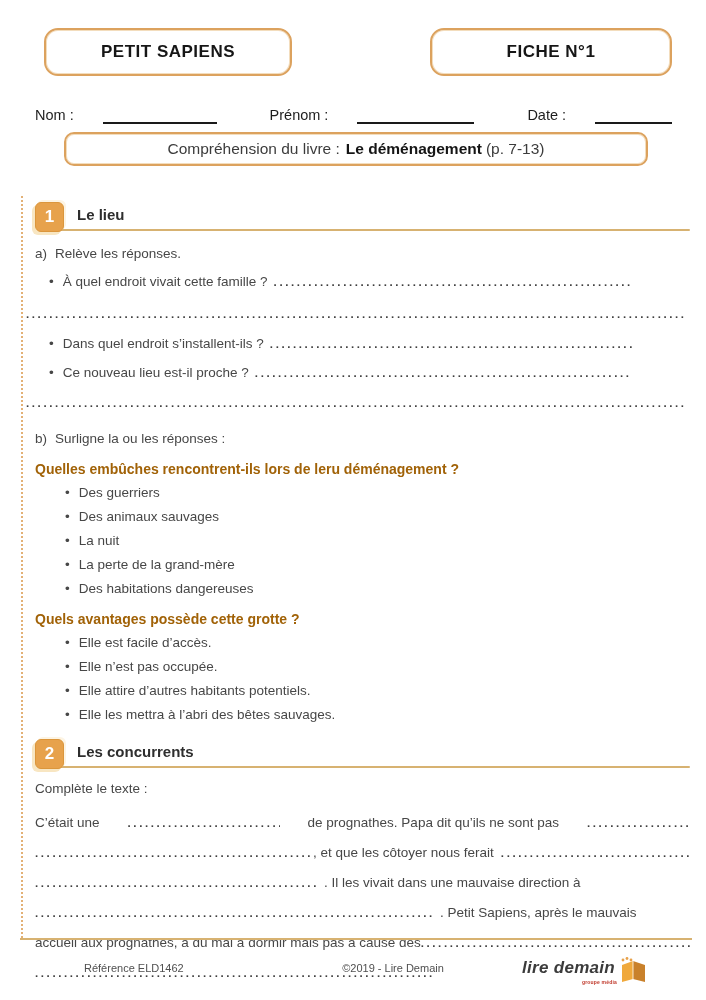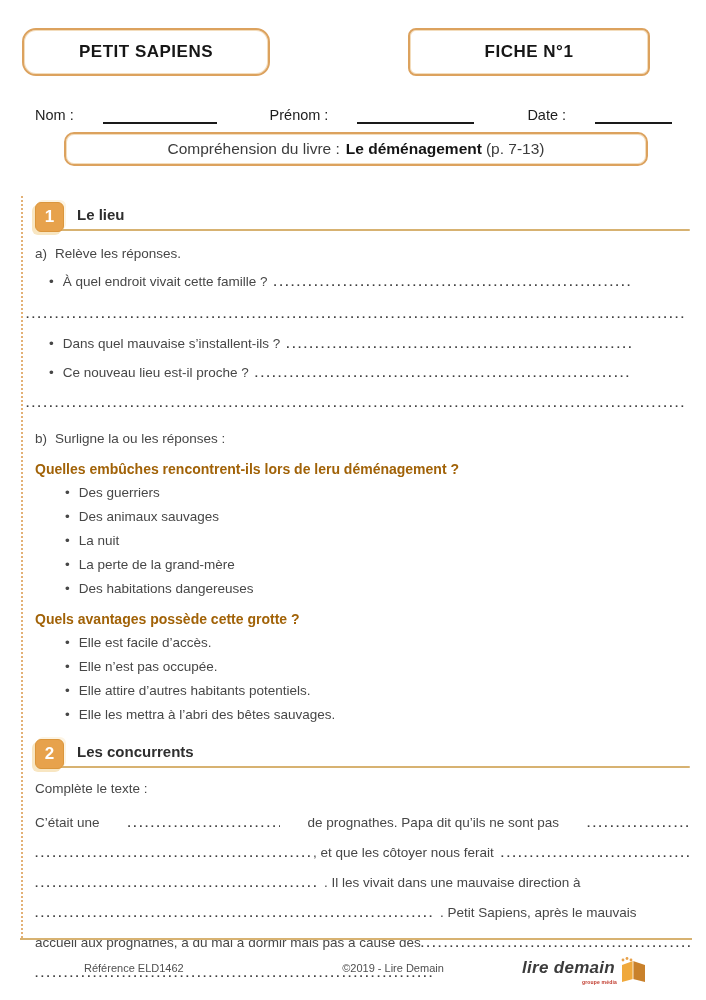--- a/index.html
+++ b/index.html
@@ -8,22 +8,22 @@
     font-family:"Liberation Sans", sans-serif; color:#444; overflow:hidden;
   }
   
   .hdr-box {
     position:absolute; top:28px; height:44px; background:#fff;
     border:2px solid #dca25e; border-radius:14px;
     display:flex; align-items:center; justify-content:center;
     font-weight:bold; font-size:17px; letter-spacing:.5px; color:#161616;
     box-shadow:0 0 0 1px #f3ddbd inset;
   }
-  .hdr-box.left  { left:22px;  width:244px;text-align:center; }
-  .hdr-box.right { left:408px; width:238px;border-radius:8px; }
+  .hdr-box.left  { left:44px;  width:244px;text-align:center; }
+  .hdr-box.right { left:430px; width:238px; }
 
   
   .identity {
     position:absolute; left:35px; top:106px; width:637px;
     display:flex; align-items:flex-end; font-size:14.5px; color:#1d1d1d;gap:29px;
   }
   .identity .lbl { white-space:nowrap; padding-bottom:1px; }
   .write-line { border-bottom:2px solid #1a1a1a; height:16px; }
   .wl-nom    { width:148px; margin-right:24px; }
   .wl-prenom { width:152px; margin-right:24px; }
@@ -125,21 +125,21 @@
 
     <div class="row qrow bullet" style="margin-top:12px;">
       <span class="qtext">À quel endroit vivait cette famille ?</span>
       <span class="dots">....................................................................................................................................................................................................................................................................</span>
     </div>
     <div class="row dots-line" style="margin-top:16px;">
         <span class="dots">....................................................................................................................................................................................................................................................................</span>
       </div>
 
     <div class="row qrow bullet" style="margin-top:14px;">
-      <span class="qtext">Dans quel mauvaise s’installent-ils ?</span>
+      <span class="qtext">Dans quel endroit s’installent-ils ?</span>
       <span class="dots">....................................................................................................................................................................................................................................................................</span>
     </div>
     <div class="row qrow bullet" style="margin-top:13px;">
       <span class="qtext">Ce nouveau lieu est-il proche ?</span>
       <span class="dots">....................................................................................................................................................................................................................................................................</span>
     </div>
     <div class="row dots-line" style="margin-top:14px;">
         <span class="dots">....................................................................................................................................................................................................................................................................</span>
       </div>
 

